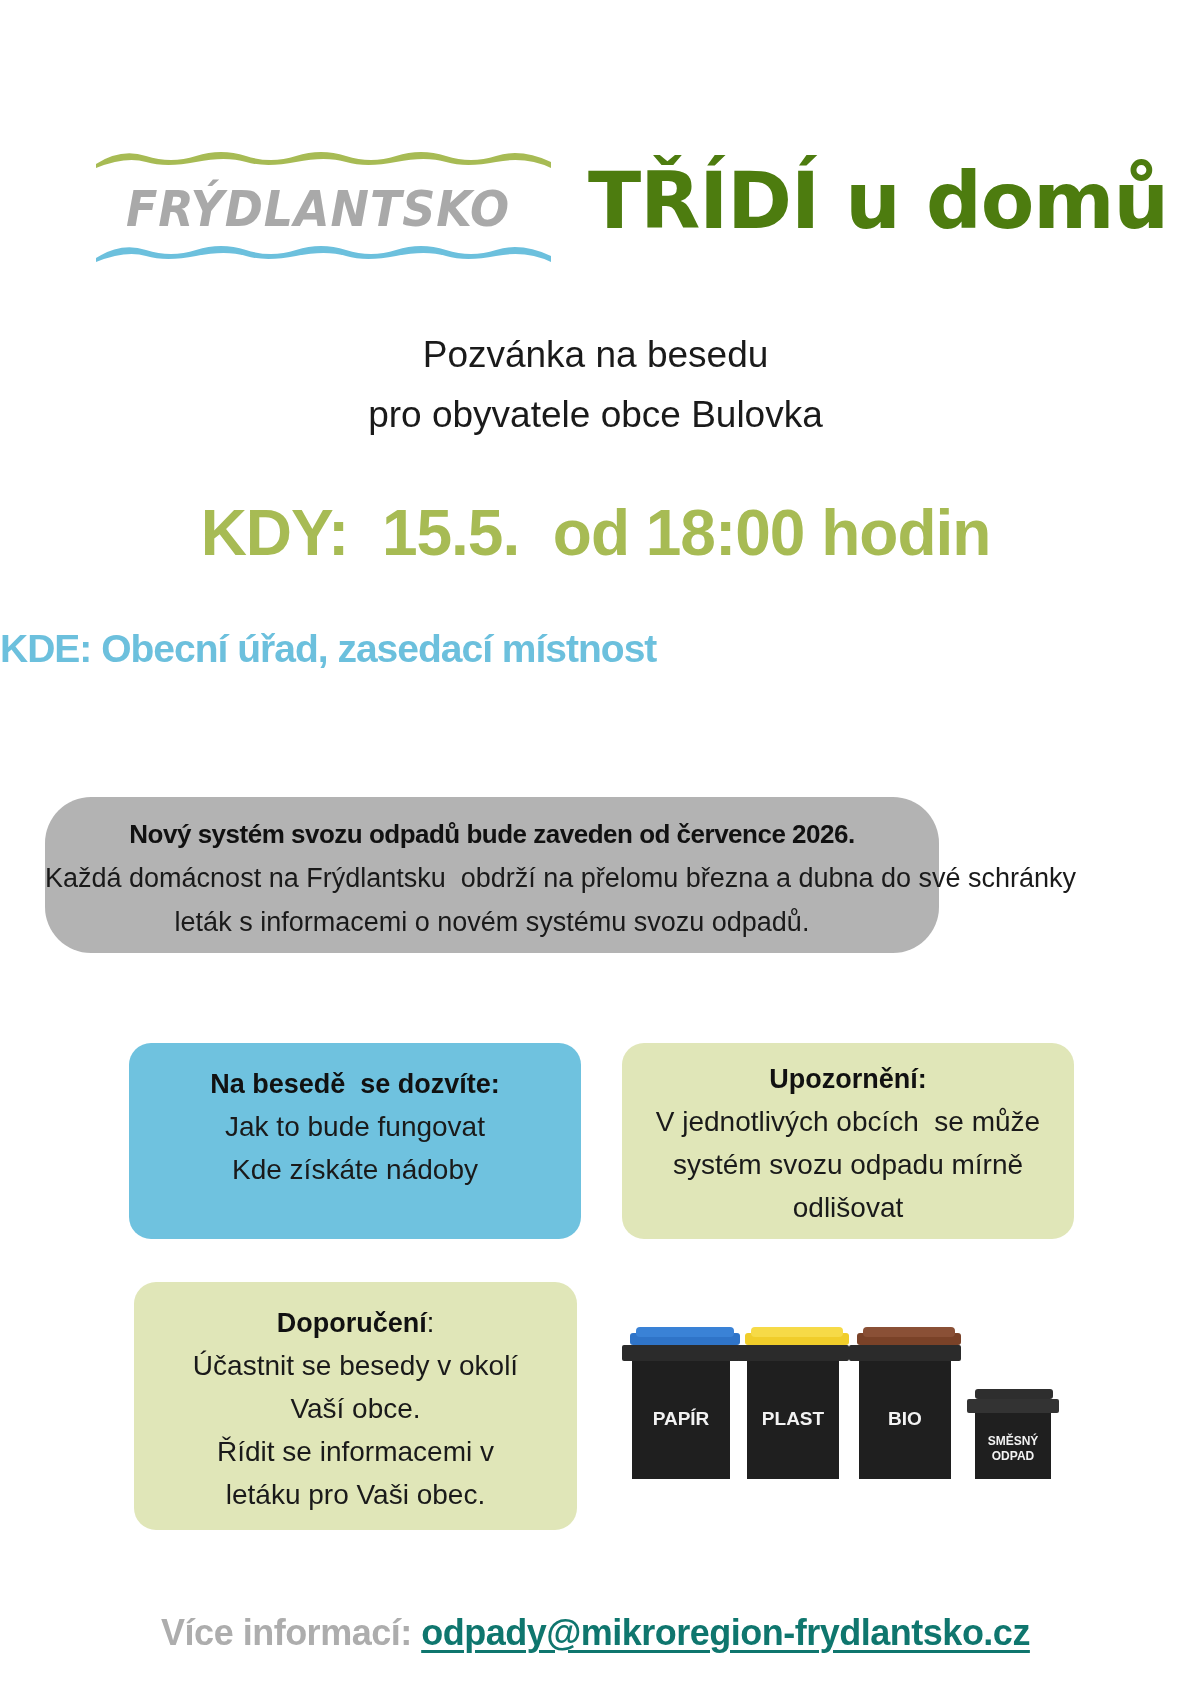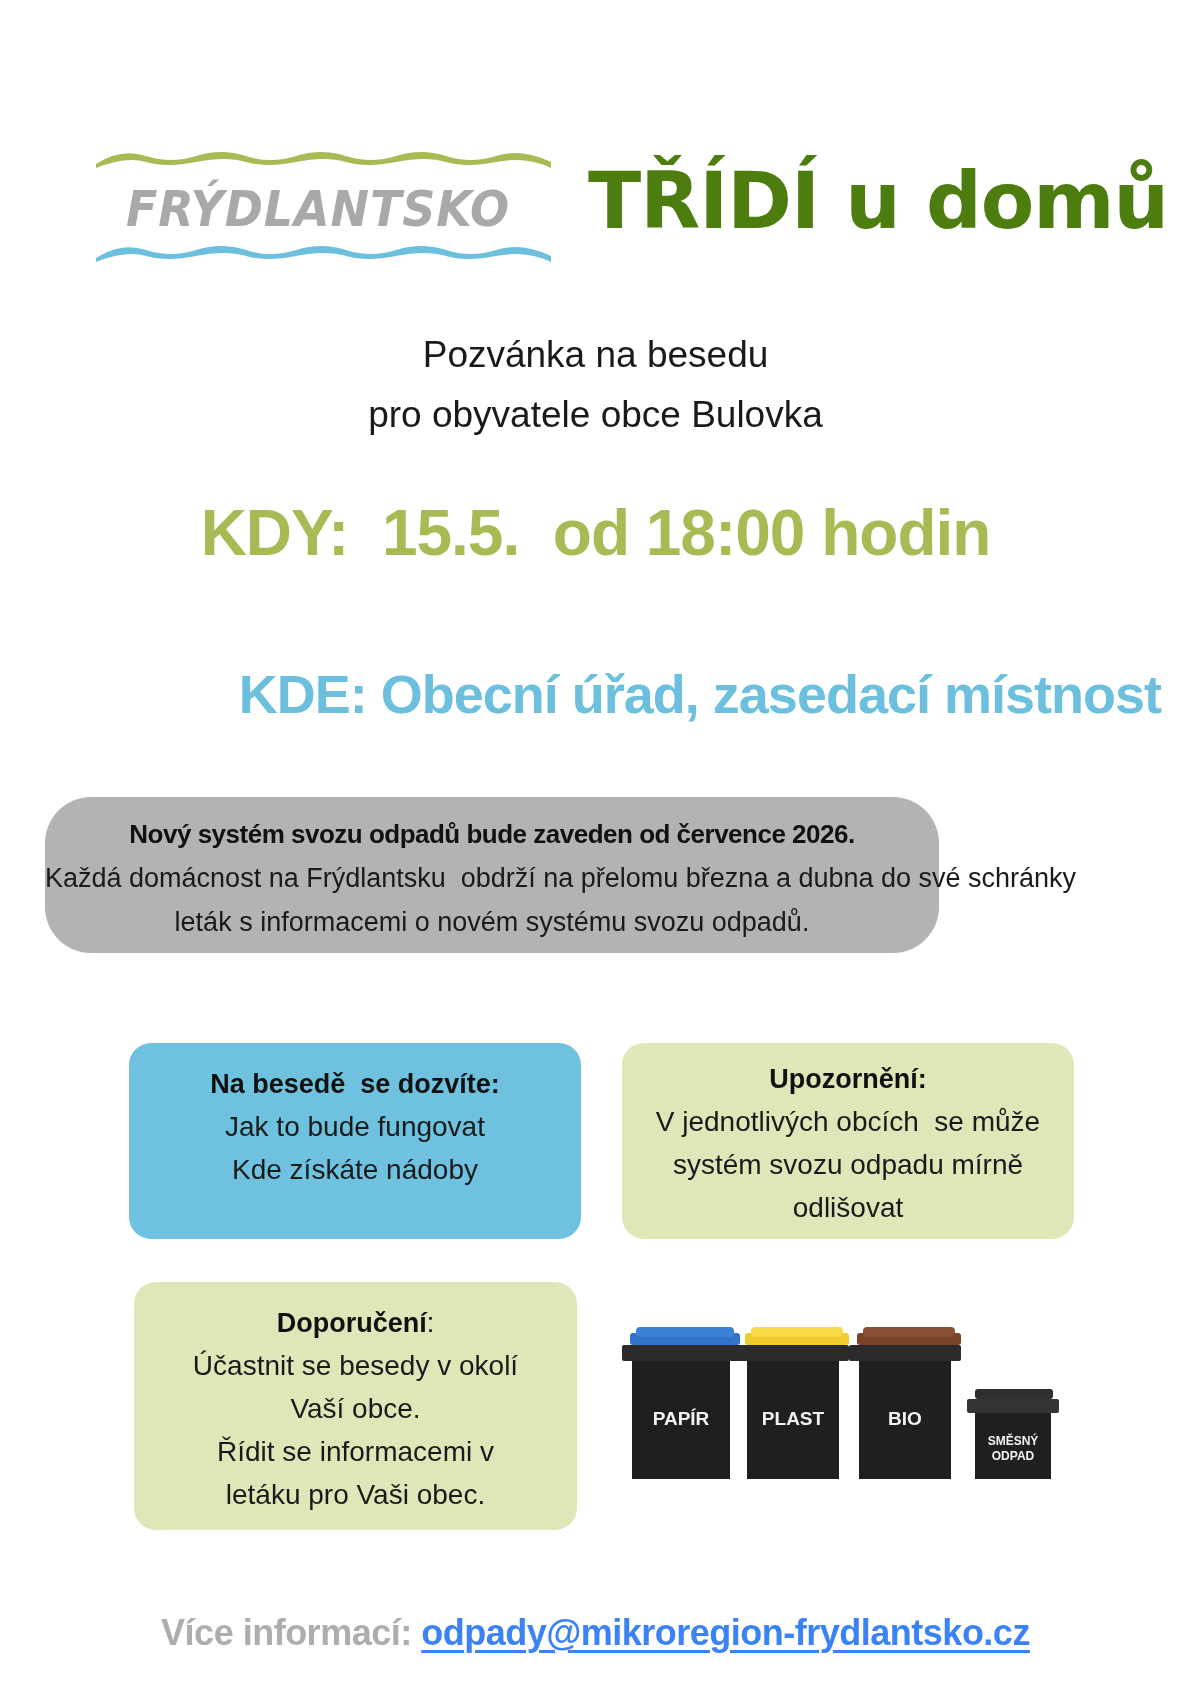--- a/index.html
+++ b/index.html
@@ -3,33 +3,33 @@
 <meta charset="utf-8">
 <style>
   html, body { margin:0; padding:0; background:#ffffff; }
   body { width:1191px; height:1685px; position:relative; overflow:hidden; font-family:"Liberation Sans", sans-serif; color:#111; }
   .abs { position:absolute; }
   .logo { left:96px; top:146px; width:455px; height:120px;font-style:italic; }
   .logo-text { position:absolute; left:30px; top:38px; width:400px; text-align:center; font-family:"DejaVu Sans", sans-serif; font-weight:bold; font-size:50px; letter-spacing:1px; color:#a9a9a9; line-height:1; transform:scaleX(0.92); transform-origin:left; }
   .slogan { left:588px; top:162px; font-family:"DejaVu Sans", sans-serif; font-weight:bold; font-size:78px; color:#4d7c0f; line-height:1; white-space:nowrap; letter-spacing:-1px; }
   .invite { left:0; width:1191px; top:325px; text-align:center; font-family:"Liberation Sans Narrow","Liberation Sans", sans-serif; font-size:37px; line-height:60px; color:#1a1a1a; }
   .when { left:0; width:1191px; top:496px; text-align:center; font-family:"Liberation Sans", sans-serif; font-weight:bold; font-size:64px; color:#a7bb54; letter-spacing:-1px; }
-  .where { left:0; width:1191px; top:627px; text-align:right; font-family:"Liberation Sans", sans-serif; font-weight:bold; font-size:54px; color:#6cc0dd; letter-spacing:-1px; padding-right:30px; box-sizing:border-box;margin-top:36px; }
+  .where { left:0; width:1191px; top:627px; text-align:left; font-family:"Liberation Sans", sans-serif; font-weight:bold; font-size:39px; color:#6cc0dd; letter-spacing:-1px; padding-right:30px; box-sizing:border-box; }
   .gray-box { left:45px; top:797px; width:894px; height:156px; background:#b3b3b3; border-radius:46px; text-align:center; box-sizing:border-box; padding-top:15px; }
   .gray-box .bold { font-weight:bold; font-size:26px; line-height:44px; letter-spacing:-0.5px; color:#111; }
   .gray-box .normal { font-size:27px; line-height:44px; color:#1a1a1a; }
   .card { border-radius:22px; text-align:center; box-sizing:border-box; }
   .card .title { font-weight:bold; font-size:27px; line-height:42px; color:#111; }
   .card .line { font-size:28px; line-height:43px; color:#1a1a1a; }
   .card-blue { left:129px; top:1043px; width:452px; height:196px; background:#6fc2df; padding-top:20px; }
   .card-green { left:622px; top:1043px; width:452px; height:196px; background:#e0e6b8; padding-top:15px; }
   .card-green2 { left:134px; top:1282px; width:443px; height:248px; background:#e0e6b8; padding-top:20px; }
   .bins { left:622px; top:1305px; width:460px; height:190px; }
   .footer { left:0; width:1191px; top:1612px; text-align:center; font-family:"Liberation Sans", sans-serif; font-weight:bold; font-size:36px; color:#adadad; letter-spacing:-0.5px; }
-  .footer a { color:#3b82f6; text-decoration:underline; text-decoration-thickness:3px; text-underline-offset:5px; }
+  .footer a { color:#0f766e; text-decoration:underline; text-decoration-thickness:3px; text-underline-offset:5px; }
 </style>
 </head>
 <body>
 
 <div class="abs logo">
   <svg width="455" height="120" viewBox="0 0 455 120" style="position:absolute;left:0;top:0;">
     <path d="M0,18 Q25,2 50,10 T100,10 T150,10 T200,10 T250,10 T300,10 T350,10 T400,10 T455,16 L455,22 Q430,10 400,16 T350,16 T300,16 T250,16 T200,16 T150,16 T100,16 T50,16 T0,22 Z" fill="#a7bb54"></path>
     <path d="M0,112 Q25,96 50,104 T100,104 T150,104 T200,104 T250,104 T300,104 T350,104 T400,104 T455,110 L455,116 Q430,104 400,110 T350,110 T300,110 T250,110 T200,110 T150,110 T100,110 T50,110 T0,116 Z" fill="#6cc0dd"></path>
   </svg>
   <div class="logo-text">FRÝDLANTSKO</div>

